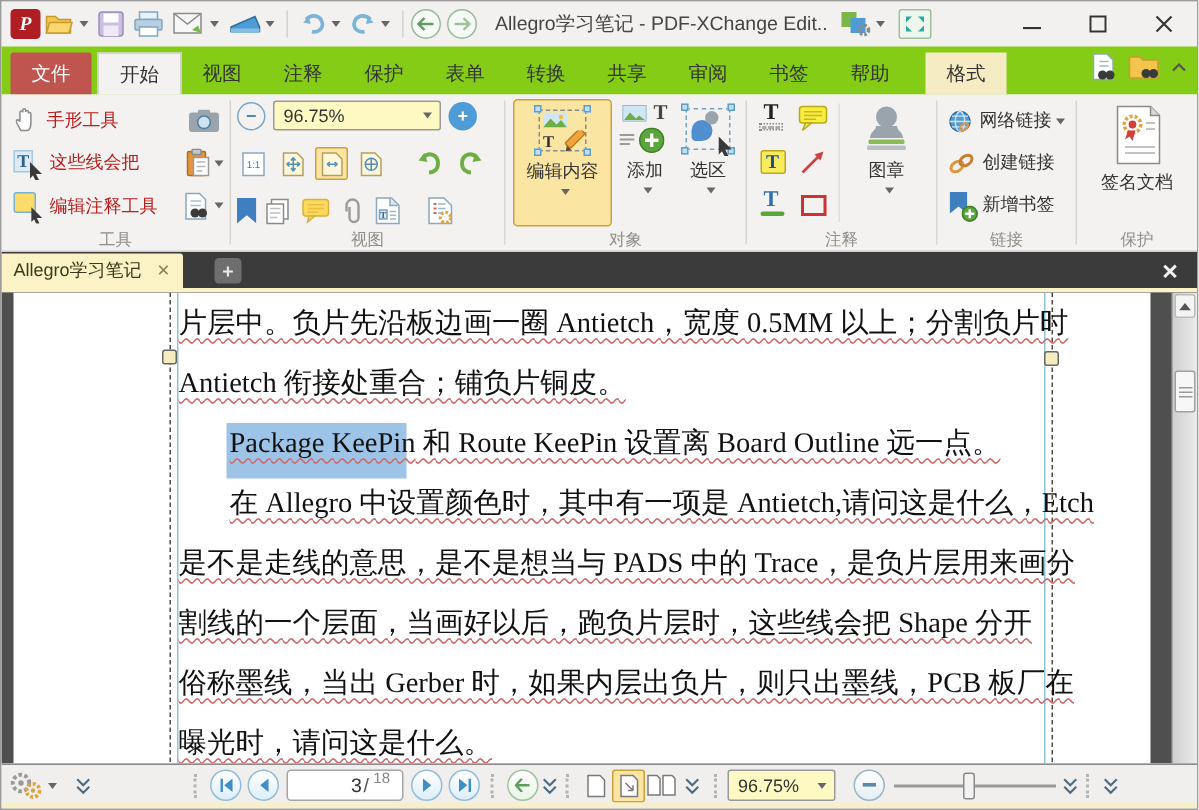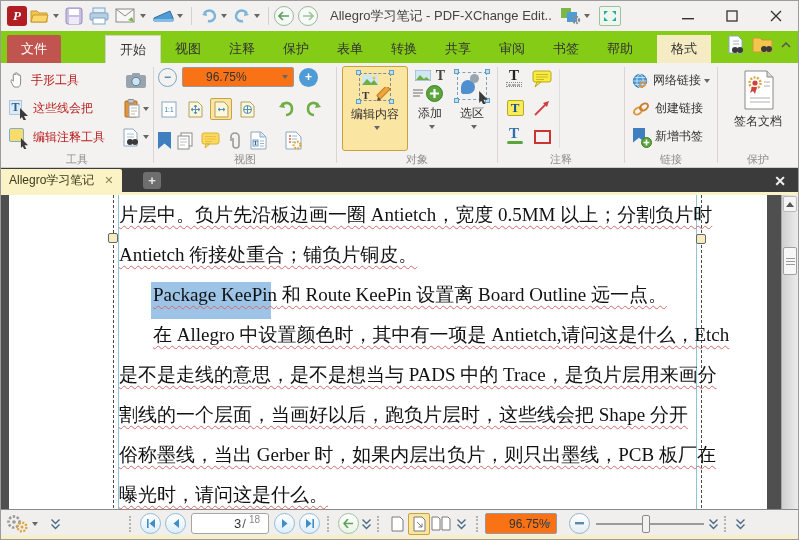--- a/index.html
+++ b/index.html
@@ -16,36 +16,36 @@
   .title-text { margin-left:8px; font-size:13px; color:#444; white-space:nowrap; }
   .win-controls { position:absolute; right:0; top:0; height:30px; display:flex; }
   .win-btn { width:44px; height:30px; display:flex; align-items:center; justify-content:center; }
   .appicon { width:20px; height:20px; background:#b01e24; border-radius:3px; color:#fff; font-weight:bold; font-style:italic; font-family:"Liberation Serif",serif; display:flex; align-items:center; justify-content:center; font-size:13px; }
   .fsbox { width:22px; height:20px; border:1px solid #9fbf9f; background:#eef7ee; border-radius:2px; display:flex; align-items:center; justify-content:center; margin:0 6px; }
 
   
   .ribbon-tabs { position:absolute; top:30px; left:0; right:0; height:32px; background:#84cc16; display:flex; align-items:flex-end; padding-left:6px; }
   .rtab { height:28px; padding:0 14px; display:flex; align-items:center; font-size:13px; color:#333; cursor:default; }
   .rtab.red { background:#c05550; color:#fff; border-radius:2px 2px 0 0; margin-right:4px; }
-  .rtab.active { background:#f3f2f0; border:1px solid #d5d2cd; border-bottom:none;margin-left:40px; }
+  .rtab.active { background:#f3f2f0; border:1px solid #d5d2cd; border-bottom:none; }
   .rtab.format { background:#f6ecc3; margin-left:10px; }
   .ribbon-tabs-right { position:absolute; right:6px; top:34px; display:flex; align-items:center; gap:6px; }
 
   
   .ribbon { position:absolute; top:62px; left:0; right:0; height:105px; background:#f3f2f0; border-bottom:1px solid #cfcdc9; display:flex; }
   .rgroup { display:flex; flex-direction:column; padding:2px 4px 0 4px; }
   .rgroup-body { flex:1; display:flex; }
   .rgroup-label { height:15px; text-align:center; font-size:11px; color:#8f8d89; }
   .rsep { width:1px; background:#d9d6d2; margin:4px 0; }
   .tool-col { display:flex; flex-direction:column; justify-content:space-between; padding:2px 0; }
   .tool-item { display:flex; align-items:center; height:26px; padding:0 4px; border-radius:2px; }
   .tool-item span.lbl { margin-left:6px; font-size:12px; color:#b91c1c; white-space:nowrap; }
   .sq-btn { width:26px; height:26px; display:flex; align-items:center; justify-content:center; border-radius:2px; }
   .mini-row { display:flex; align-items:center; }
-  .combo { height:20px; background:#f97316; border:1px solid #999; border-radius:2px; display:flex; align-items:center; font-size:12px; padding-left:23px; position:relative; }
+  .combo { height:20px; background:#fef9c3; border:1px solid #999; border-radius:2px; display:flex; align-items:center; font-size:12px; padding-left:6px; position:relative; }
   .combo .dd { position:absolute; right:5px; }
   .circle-pm { width:19px; height:19px; border-radius:50%; display:flex; align-items:center; justify-content:center; font-weight:bold; }
   .bigbtn { display:flex; flex-direction:column; align-items:center; justify-content:flex-start; padding:4px 5px 2px 5px; border-radius:3px; margin:1px; }
   .bigbtn .lbl { font-size:12px; color:#333; margin-top:3px; white-space:nowrap; }
   .bigbtn .dd { margin-top:3px; }
   .selected-y { background:#fbe5a3; border:1px solid #c9a23d; }
   .ann-grid { display:grid; grid-template-columns:26px 26px; grid-auto-rows:28px; gap:1px; align-content:center; }
   .link-item { display:flex; align-items:center; height:27px; padding:0 3px; }
   .link-item .lbl { margin-left:5px; font-size:12px; white-space:nowrap; }
 
@@ -479,20 +479,30 @@
             <div style="position:relative;width:16px;height:18px;">
               <span style="position:absolute;left:2px;top:-3px;font-family:'Liberation Serif',serif;font-weight:bold;font-size:15px;color:#2f6fb0;">T</span>
               <div style="position:absolute;left:0;bottom:2px;width:16px;height:3px;background:#5aa53c;border-radius:2px;"></div>
             </div>
           </div>
           <div class="sq-btn">
             <div style="width:17px;height:14px;border:2px solid #cc3333;"></div>
           </div>
         </div>
         <div style="width:1px;background:#e0ded9;margin:4px 4px;"></div>
+        <div class="bigbtn" style="width:52px;">
+          <svg width="34" height="32" viewBox="0 0 34 32">
+              <circle cx="17" cy="8" r="7" fill="#9aa4ac"></circle>
+              <path d="M10 14c0 3-4 4-4 8h22c0-4-4-5-4-8z" fill="#9aa4ac"></path>
+              <rect x="5" y="23" width="24" height="3" rx="1" fill="#8aba58"></rect>
+              <rect x="4" y="27" width="26" height="3" rx="1" fill="#b8c0c6"></rect>
+            </svg>
+          <span class="lbl">图章</span>
+          <span class="dd"></span>
+        </div>
       </div>
       <div class="rgroup-label">注释</div>
     </div>
     <div class="rsep"></div>
 
     <div class="rgroup" style="width:92px;">
       <div class="rgroup-body" style="flex-direction:column;justify-content:space-between;padding:2px 0;">
         <div class="link-item">
           <svg width="18" height="18" viewBox="0 0 18 18">
               <circle cx="9" cy="9" r="7.5" fill="#4f9bd6" stroke="#2f6f9f"></circle>

